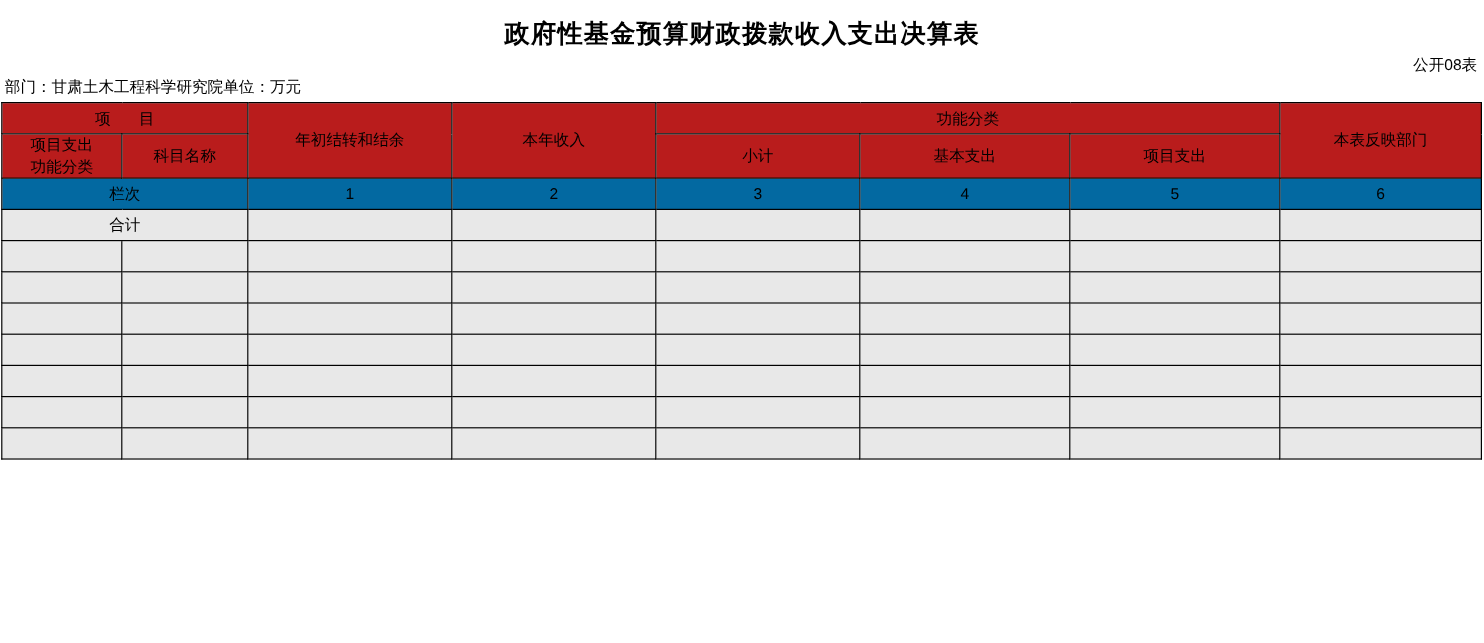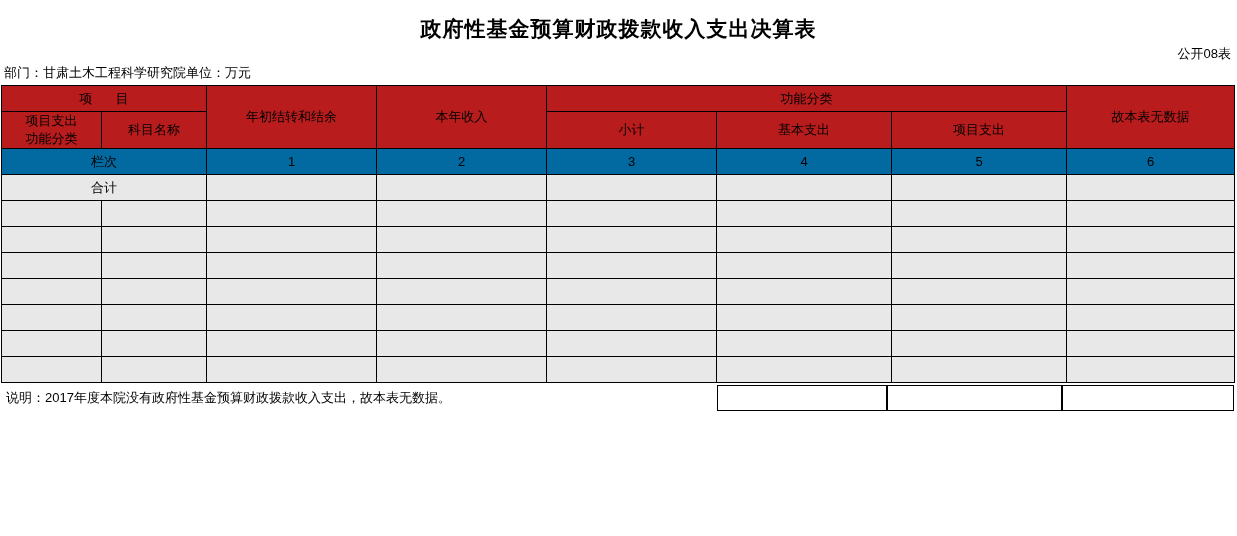--- a/index.html
+++ b/index.html
@@ -139,21 +139,21 @@
       <col style="width:168px">
     </colgroup>
     <tbody>
       <tr>
         <td class="hdr hdr-item" colspan="2">
           <span class="spread-sm">项        目</span>
         </td>
         <td class="hdr" rowspan="2">年初结转和结余</td>
         <td class="hdr" rowspan="2">本年收入</td>
         <td class="hdr" colspan="3">功能分类</td>
-        <td class="hdr" rowspan="2">故本表无数据</td>
+        <td class="hdr" rowspan="2">本表反映部门</td>
       </tr>
       <tr>
         <td class="hdr hdr-tall">
           <span class="twoline">项目支出</span>
           <span class="twoline">功能分类</span>
         </td>
         <td class="hdr hdr-tall">科目名称</td>
         <td class="hdr hdr-tall">小计</td>
         <td class="hdr hdr-tall">基本支出</td>
         <td class="hdr hdr-tall">项目支出</td>
@@ -246,20 +246,14 @@
         <td class="blank"></td>
         <td class="blank"></td>
         <td class="blank"></td>
         <td class="blank"></td>
         <td class="blank"></td>
       </tr>
     </tbody>
   </table>
 
 
-  <div class="footer-strip">
-    <div class="footer-text">说明：2017年度本院没有政府性基金预算财政拨款收入支出，故本表无数据。</div>
-    <div class="fcell" style="left:717px; width:170px;"></div>
-    <div class="fcell" style="left:887px; width:175px;"></div>
-    <div class="fcell" style="left:1062px; width:172px;"></div>
-  </div>
 
 </div>
 
 </body></html>

